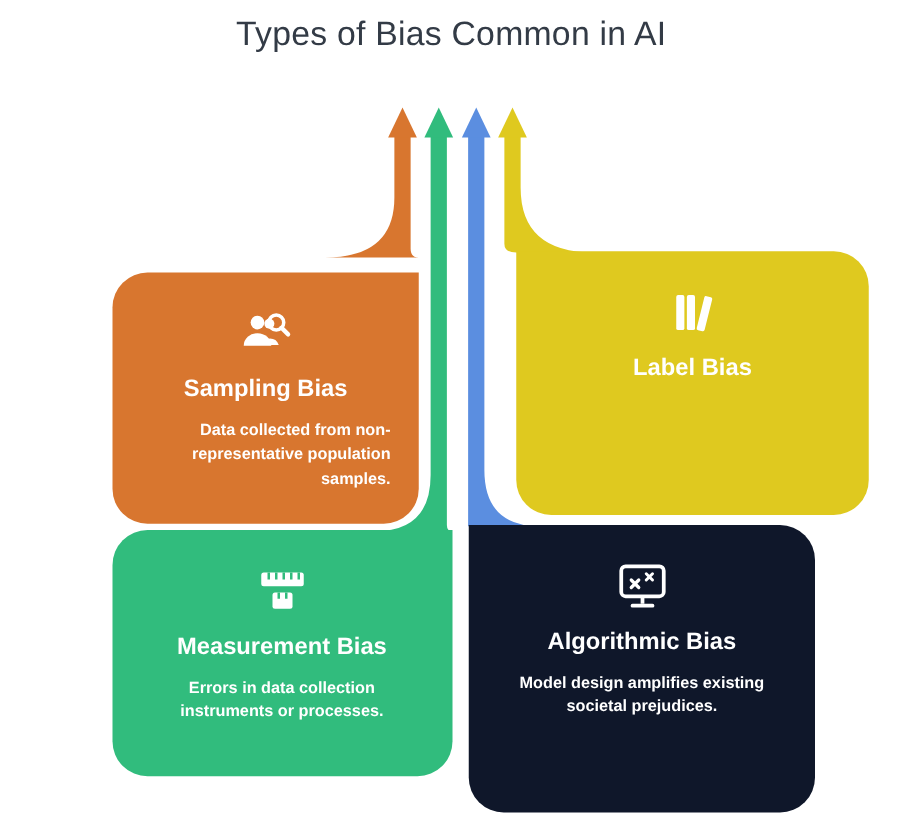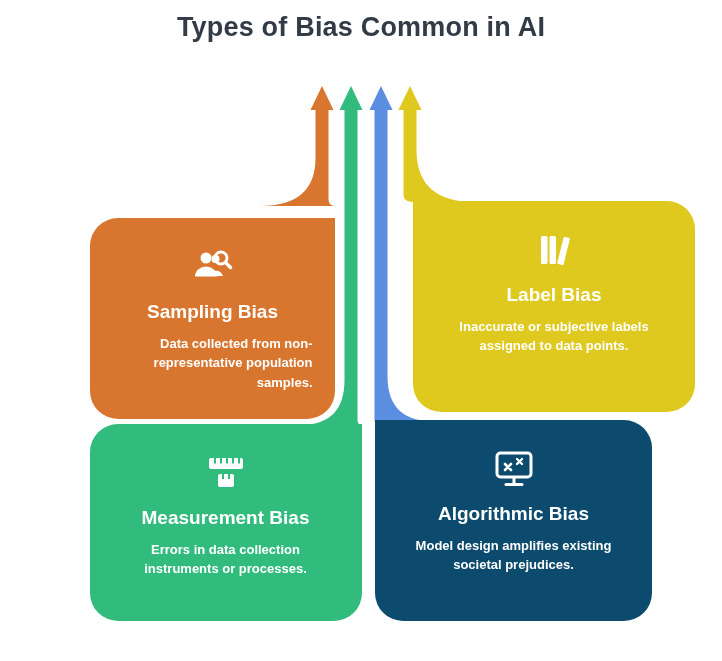--- a/index.html
+++ b/index.html
@@ -11,21 +11,21 @@
     font-family: "Liberation Sans", sans-serif;
   }
   .page-title {
     position: absolute;
     top: 12px;
     left: 0;
     width: 100%;
     margin: 0;
     text-align: center;
     font-size: 27px;
-    font-weight: 700;
+    font-weight: 400;
     letter-spacing: 0.2px;
   }
   .arrows {
     position: absolute;
     left: 0;
     top: 0;
   }
   .card {
     position: absolute;
     box-sizing: border-box;
@@ -94,42 +94,41 @@
 
   <div class="card" style="left: 413px; top: 201px; width: 282px; height: 211px; border-radius: 0px 28px 28px; background: rgb(223, 201, 31); --card-color: #DFC91F; color: rgb(255, 255, 255);">
     <div class="icon">
       <svg width="48" height="40" viewBox="0 0 48 40">
         <rect x="11" y="6" width="6.5" height="28" rx="1.5" fill="currentColor"></rect>
         <rect x="19.5" y="6" width="6.5" height="28" rx="1.5" fill="currentColor"></rect>
         <rect x="27" y="6" width="6.5" height="28" rx="1.5" fill="currentColor" transform="rotate(14 28 34)"></rect>
       </svg>
     </div>
     <h2 class="card-title">Label Bias</h2>
-    <p class="card-desc" style="max-width:192px;">Inaccurate or subjective labels assigned to data points.</p>
   </div>
 
   <div class="card" style="left: 90px; top: 424px; width: 272px; height: 197px; border-radius: 28px 0px 28px 28px; background: rgb(49, 188, 125); --card-color: #31BC7D; color: rgb(255, 255, 255); padding-left: 15px;">
     <div class="icon">
       <svg width="48" height="40" viewBox="0 0 48 40">
         <rect x="7" y="5" width="34" height="11" rx="2" fill="currentColor"></rect>
         <line x1="13" y1="5" x2="13" y2="10.5" style="stroke:var(--card-color)" stroke-width="2"></line>
         <line x1="19" y1="5" x2="19" y2="10.5" style="stroke:var(--card-color)" stroke-width="2"></line>
         <line x1="25" y1="5" x2="25" y2="10.5" style="stroke:var(--card-color)" stroke-width="2"></line>
         <line x1="31" y1="5" x2="31" y2="10.5" style="stroke:var(--card-color)" stroke-width="2"></line>
         <line x1="37" y1="5" x2="37" y2="10.5" style="stroke:var(--card-color)" stroke-width="2"></line>
         <rect x="16" y="21" width="16" height="13" rx="2" fill="currentColor"></rect>
         <line x1="21" y1="21" x2="21" y2="26" style="stroke:var(--card-color)" stroke-width="2"></line>
         <line x1="27" y1="21" x2="27" y2="26" style="stroke:var(--card-color)" stroke-width="2"></line>
       </svg>
     </div>
     <h2 class="card-title">Measurement Bias</h2>
     <p class="card-desc" style="max-width:216px;">Errors in data collection instruments or processes.</p>
   </div>
 
-  <div class="card" style="left: 375px; top: 420px; width: 277px; height: 201px; border-radius: 0px 28px 28px; background: #0c4a6e; --card-color: #5B8EE0; color: rgb(255, 255, 255);">
+  <div class="card" style="left: 375px; top: 420px; width: 277px; height: 230px; border-radius: 0px 28px 28px; background: #0f172a; --card-color: #5B8EE0; color: rgb(255, 255, 255);">
     <div class="icon">
       <svg width="48" height="40" viewBox="0 0 48 40">
         <rect x="7" y="4" width="34" height="24" rx="3.5" fill="none" stroke="currentColor" stroke-width="3"></rect>
         <path d="M15,15 l6,6 M21,15 l-6,6" stroke="currentColor" stroke-width="2.6" stroke-linecap="round" fill="none"></path>
         <path d="M27,10 l5,5 M32,10 l-5,5" stroke="currentColor" stroke-width="2.4" stroke-linecap="round" fill="none"></path>
         <line x1="24" y1="28" x2="24" y2="34" stroke="currentColor" stroke-width="3"></line>
         <line x1="16" y1="35.5" x2="32" y2="35.5" stroke="currentColor" stroke-width="3" stroke-linecap="round"></line>
       </svg>
     </div>
     <h2 class="card-title">Algorithmic Bias</h2>

